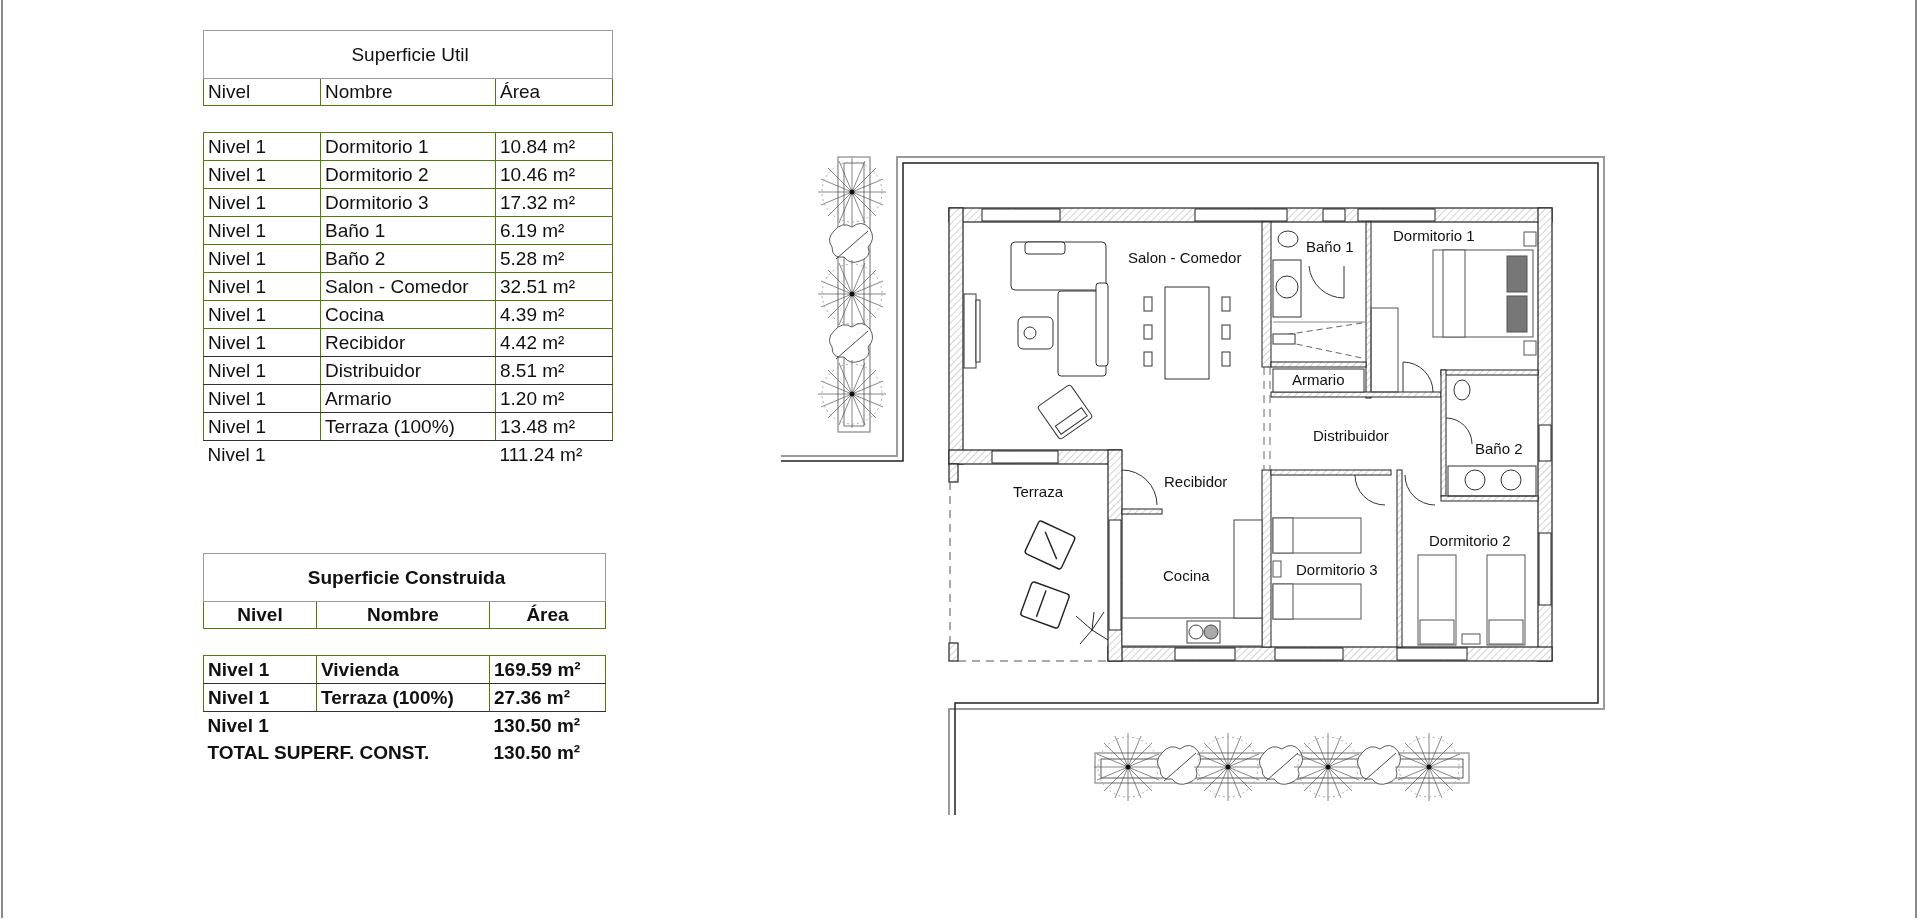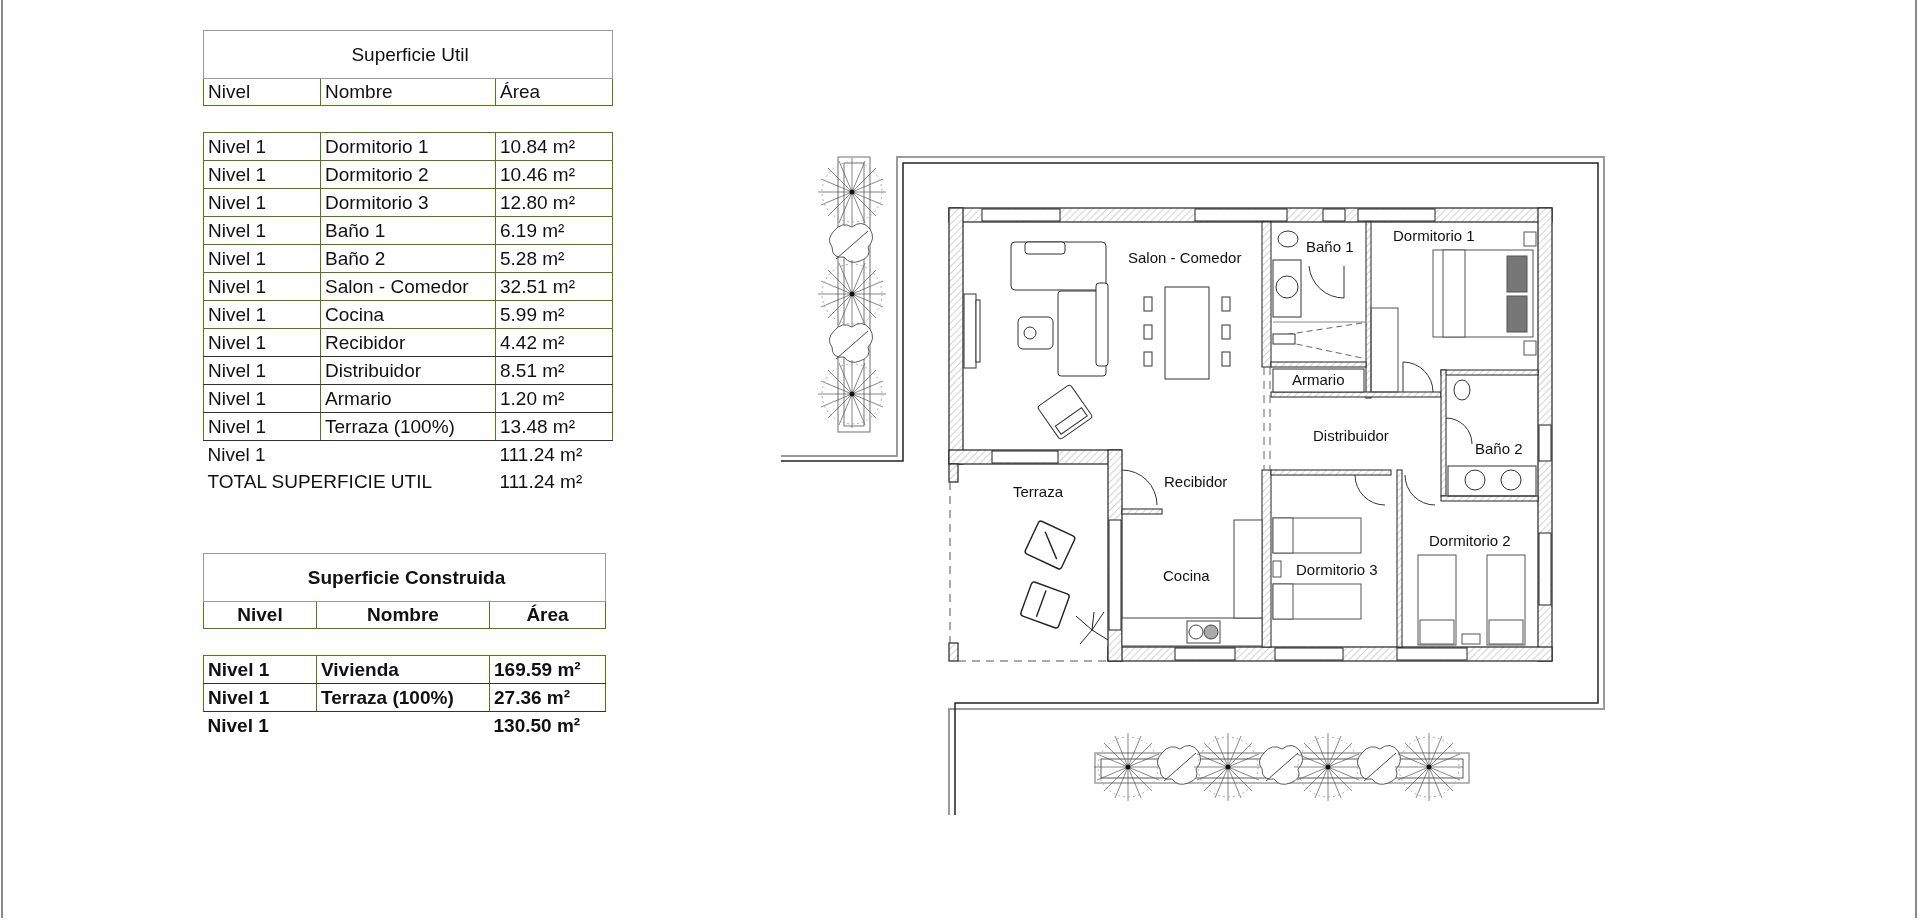--- a/index.html
+++ b/index.html
@@ -47,41 +47,41 @@
           <td>10.84 m²</td>
         </tr>
     <tr>
           <td>Nivel 1</td>
           <td>Dormitorio 2</td>
           <td>10.46 m²</td>
         </tr>
     <tr>
           <td>Nivel 1</td>
           <td>Dormitorio 3</td>
-          <td>12.80 m²</td>
+          <td>17.32 m²</td>
         </tr>
     <tr>
           <td>Nivel 1</td>
           <td>Baño 1</td>
           <td>6.19 m²</td>
         </tr>
     <tr>
           <td>Nivel 1</td>
           <td>Baño 2</td>
           <td>5.28 m²</td>
         </tr>
     <tr>
           <td>Nivel 1</td>
           <td>Salon - Comedor</td>
           <td>32.51 m²</td>
         </tr>
     <tr>
           <td>Nivel 1</td>
           <td>Cocina</td>
-          <td>5.99 m²</td>
+          <td>4.39 m²</td>
         </tr>
     <tr>
           <td class="bold-bottom">Nivel 1</td>
           <td class="bold-bottom">Recibidor</td>
           <td class="bold-bottom">4.42 m²</td>
         </tr>
     <tr>
           <td class="bold-bottom">Nivel 1</td>
           <td class="bold-bottom">Distribuidor</td>
           <td class="bold-bottom">8.51 m²</td>
@@ -92,24 +92,20 @@
           <td class="bold-bottom">1.20 m²</td>
         </tr>
     <tr>
           <td class="bold-bottom">Nivel 1</td>
           <td class="bold-bottom">Terraza (100%)</td>
           <td class="bold-bottom">13.48 m²</td>
         </tr>
     <tr>
           <td class="nb">Nivel 1</td>
           <td class="nb"></td>
-          <td class="nb">111.24 m²</td>
-        </tr>
-    <tr>
-          <td class="nb" colspan="2">TOTAL SUPERFICIE UTIL</td>
           <td class="nb">111.24 m²</td>
         </tr>
   </tbody>
     </table>
 </div>
 
 <div class="sched sched2" style="top:553px;font-weight:bold;">
   <table>
     <tbody>
         <tr>
@@ -129,20 +125,24 @@
           <td class="bold-bottom">169.59 m²</td>
         </tr>
     <tr>
           <td class="bold-bottom">Nivel 1</td>
           <td class="bold-bottom">Terraza (100%)</td>
           <td class="bold-bottom">27.36 m²</td>
         </tr>
     <tr>
           <td class="nb">Nivel 1</td>
           <td class="nb"></td>
+          <td class="nb">130.50 m²</td>
+        </tr>
+    <tr>
+          <td class="nb" colspan="2">TOTAL SUPERF. CONST.</td>
           <td class="nb">130.50 m²</td>
         </tr>
   </tbody>
     </table>
 </div>
 
 <svg class="plan" width="1920" height="920" viewBox="0 0 1920 920">
   <defs>
     <pattern id="hatch" width="5" height="5" patternUnits="userSpaceOnUse" patternTransform="rotate(45)">
       <rect width="5" height="5" fill="#ffffff"></rect>

